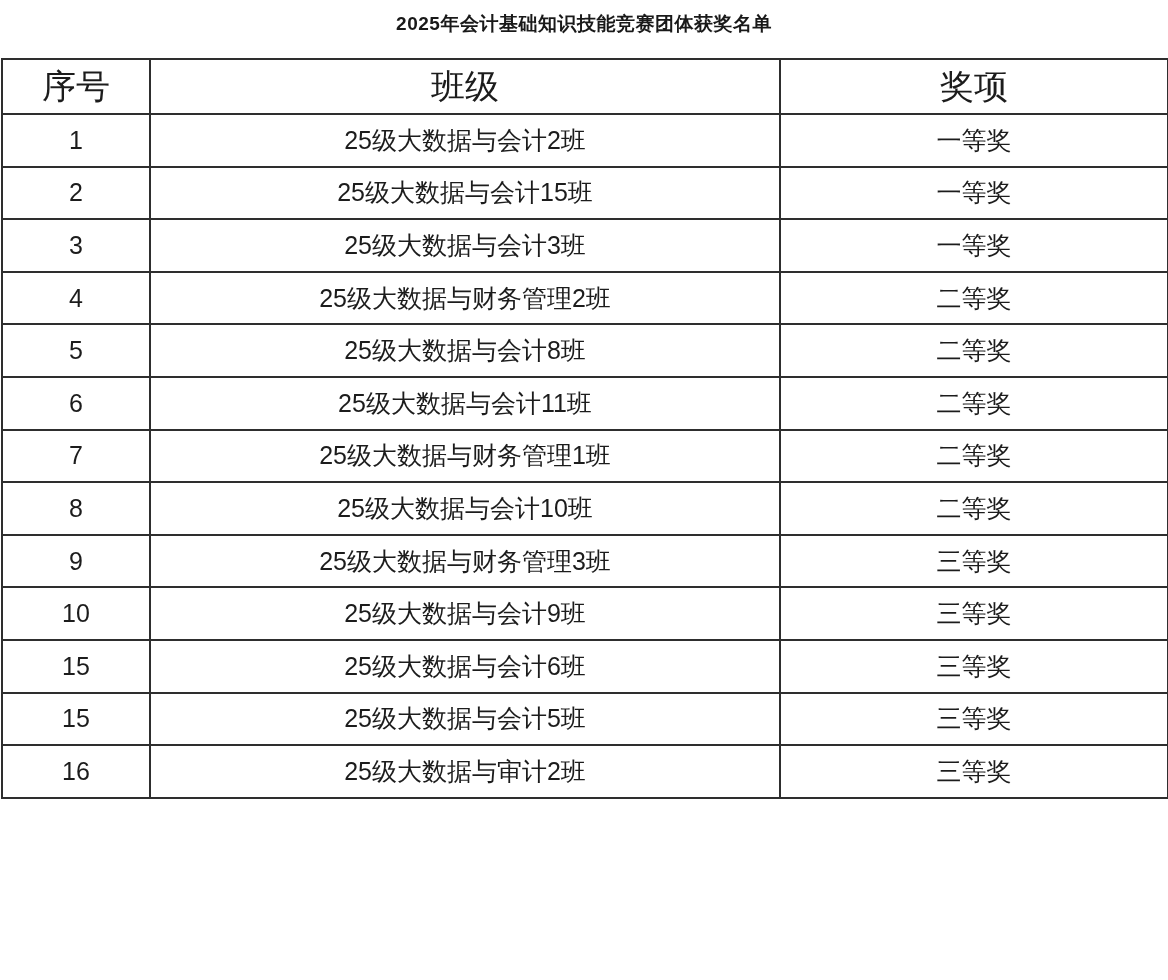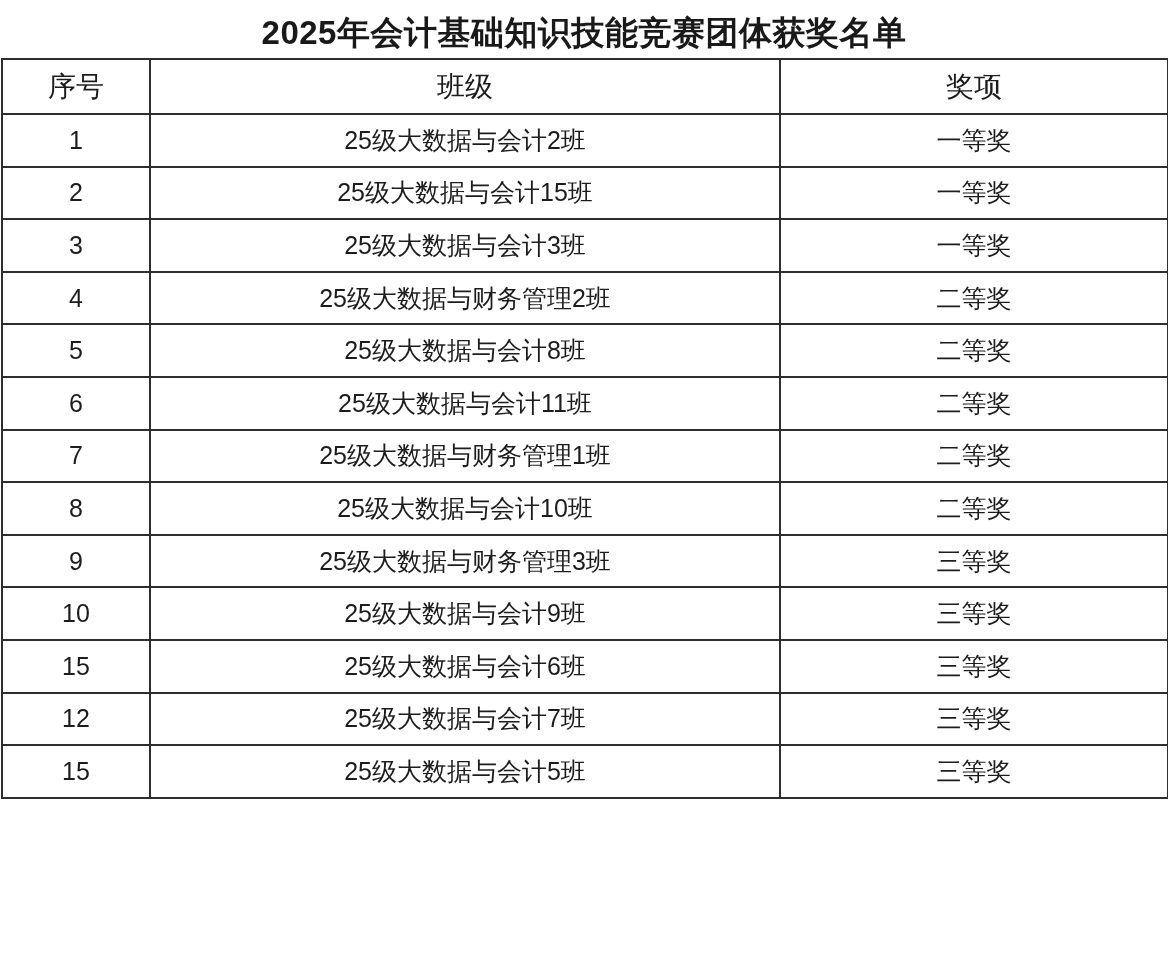--- a/index.html
+++ b/index.html
@@ -16,21 +16,21 @@
     width: 1168px;
     height: 980px;
     overflow: hidden;
     background: #ffffff;
   }
   .doc-title {
     height: 58px;
     box-sizing: border-box;
     padding-top: 11px;
     text-align: center;
-    font-size: 33px;
+    font-size: 19px;
     font-weight: 700;
     letter-spacing: 0.5px;
     color: #191919;
   }
   table.award-table {
     width: 1166px;
     border-collapse: collapse;
     table-layout: fixed;
     margin-left: 1px;
   }
@@ -39,21 +39,21 @@
     border: 2px solid #2e2e2e;
     text-align: center;
     vertical-align: middle;
     font-weight: 400;
     padding: 0;
     overflow: hidden;
     white-space: nowrap;
   }
   table.award-table th {
     height: 53px;
-    font-size: 28px;
+    font-size: 34px;
   }
   table.award-table td {
     height: 50.6px;
     font-size: 25px;
   }
   col.col-index  { width: 148px; }
   col.col-class  { width: 630px; }
   col.col-award  { width: 388px; }
 </style>
 </head>
@@ -126,25 +126,25 @@
           <td>10</td>
           <td>25级大数据与会计9班</td>
           <td>三等奖</td>
         </tr>
         <tr>
           <td>15</td>
           <td>25级大数据与会计6班</td>
           <td>三等奖</td>
         </tr>
         <tr>
-          <td>12</td>
-          <td>25级大数据与会计7班</td>
+          <td>15</td>
+          <td>25级大数据与会计5班</td>
           <td>三等奖</td>
         </tr>
         <tr>
-          <td>15</td>
-          <td>25级大数据与会计5班</td>
+          <td>16</td>
+          <td>25级大数据与审计2班</td>
           <td>三等奖</td>
         </tr>
       </tbody>
   </table>
 
 </div>
 
 </body></html>

